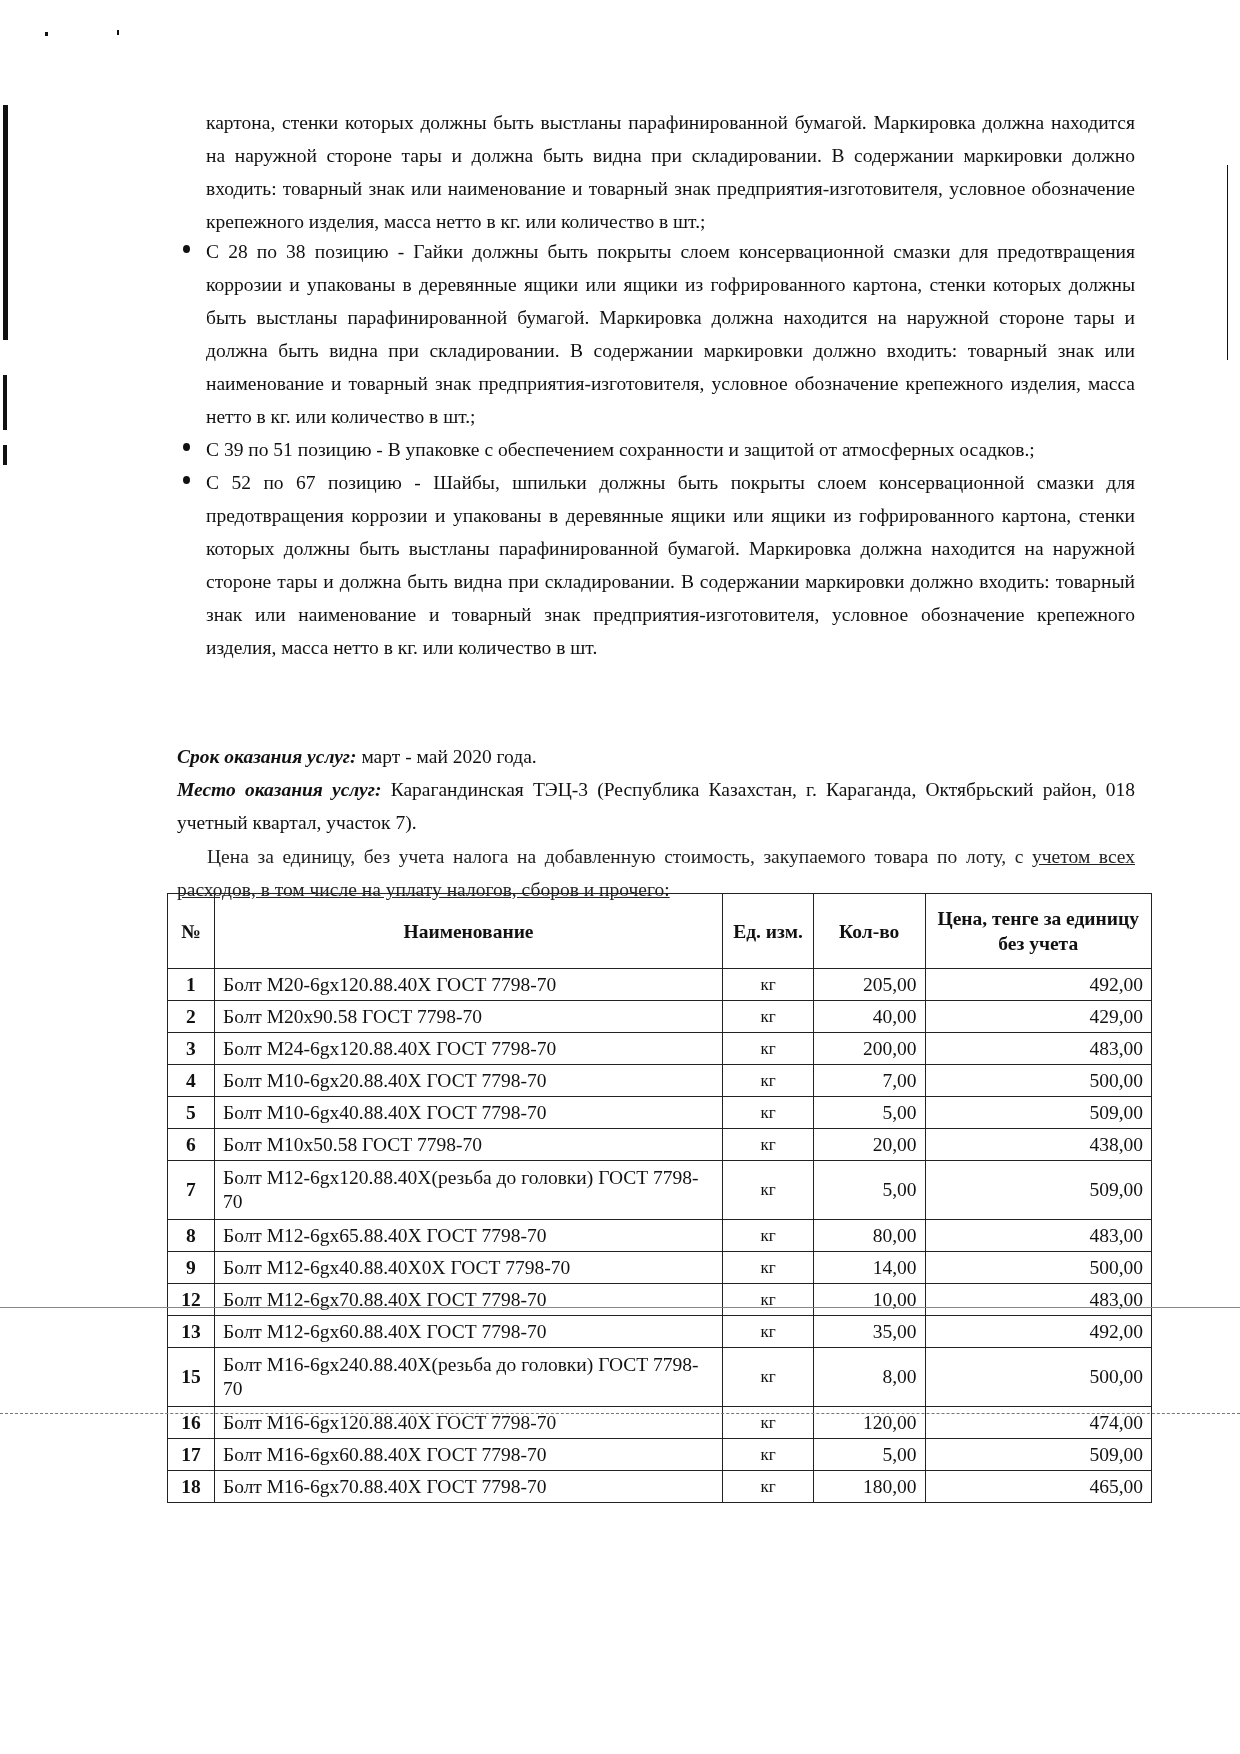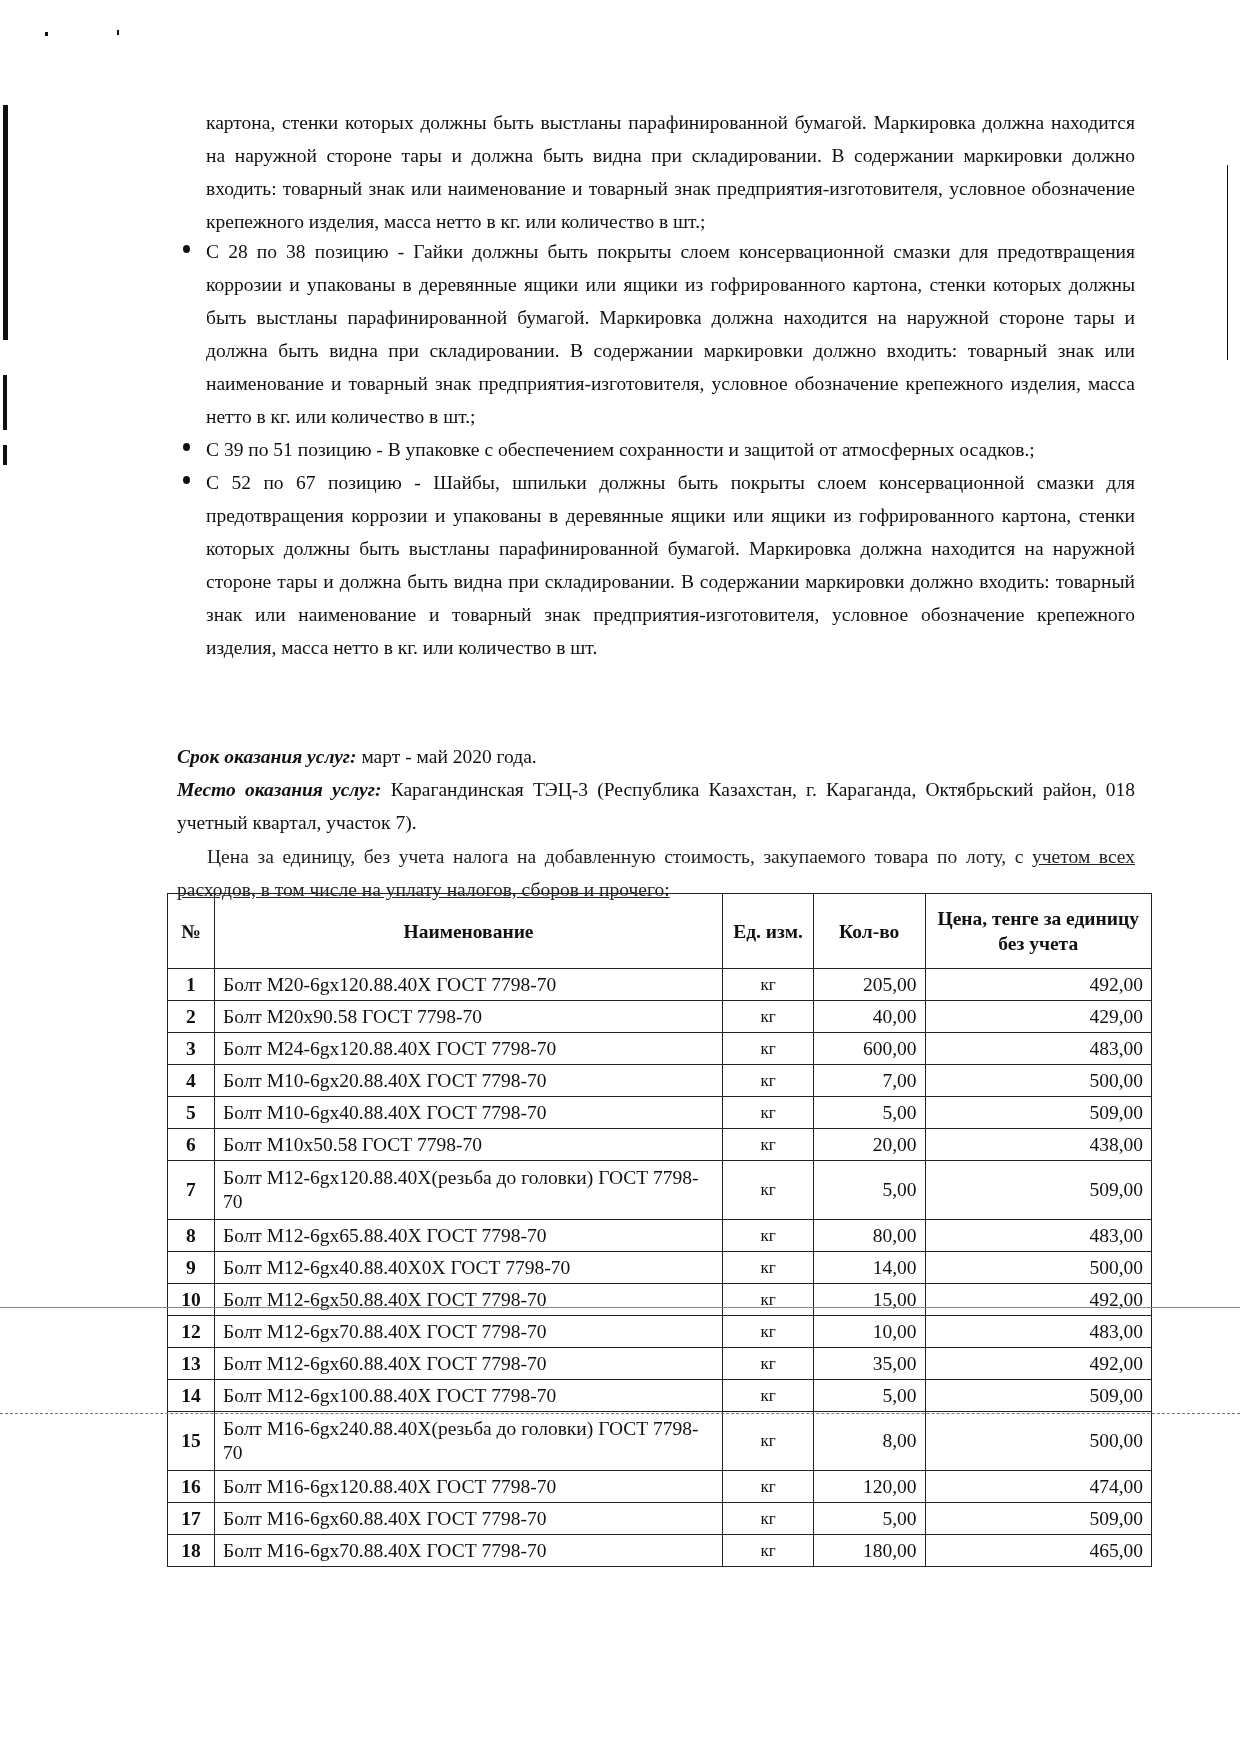--- a/index.html
+++ b/index.html
@@ -96,21 +96,21 @@
         <td class="num">2</td>
         <td class="name">Болт  М20х90.58 ГОСТ 7798-70</td>
         <td class="unit">кг</td>
         <td class="qty">40,00</td>
         <td class="price">429,00</td>
       </tr>
       <tr>
         <td class="num">3</td>
         <td class="name">Болт М24-6gx120.88.40Х ГОСТ 7798-70</td>
         <td class="unit">кг</td>
-        <td class="qty">600,00</td>
+        <td class="qty">200,00</td>
         <td class="price">483,00</td>
       </tr>
       <tr>
         <td class="num">4</td>
         <td class="name">Болт М10-6gx20.88.40Х ГОСТ 7798-70</td>
         <td class="unit">кг</td>
         <td class="qty">7,00</td>
         <td class="price">500,00</td>
       </tr>
       <tr>
@@ -142,46 +142,32 @@
         <td class="price">483,00</td>
       </tr>
       <tr>
         <td class="num">9</td>
         <td class="name">Болт М12-6gx40.88.40Х0Х ГОСТ 7798-70</td>
         <td class="unit">кг</td>
         <td class="qty">14,00</td>
         <td class="price">500,00</td>
       </tr>
       <tr>
-        <td class="num">10</td>
-        <td class="name">Болт М12-6gx50.88.40Х ГОСТ 7798-70</td>
-        <td class="unit">кг</td>
-        <td class="qty">15,00</td>
-        <td class="price">492,00</td>
-      </tr>
-      <tr>
         <td class="num">12</td>
         <td class="name">Болт М12-6gx70.88.40Х ГОСТ 7798-70</td>
         <td class="unit">кг</td>
         <td class="qty">10,00</td>
         <td class="price">483,00</td>
       </tr>
       <tr>
         <td class="num">13</td>
         <td class="name">Болт М12-6gx60.88.40Х ГОСТ 7798-70</td>
         <td class="unit">кг</td>
         <td class="qty">35,00</td>
         <td class="price">492,00</td>
-      </tr>
-      <tr>
-        <td class="num">14</td>
-        <td class="name">Болт М12-6gx100.88.40Х ГОСТ 7798-70</td>
-        <td class="unit">кг</td>
-        <td class="qty">5,00</td>
-        <td class="price">509,00</td>
       </tr>
       <tr class="tall">
         <td class="num">15</td>
         <td class="name">Болт М16-6gx240.88.40Х(резьба до головки) ГОСТ 7798-70</td>
         <td class="unit">кг</td>
         <td class="qty">8,00</td>
         <td class="price">500,00</td>
       </tr>
       <tr>
         <td class="num">16</td>

